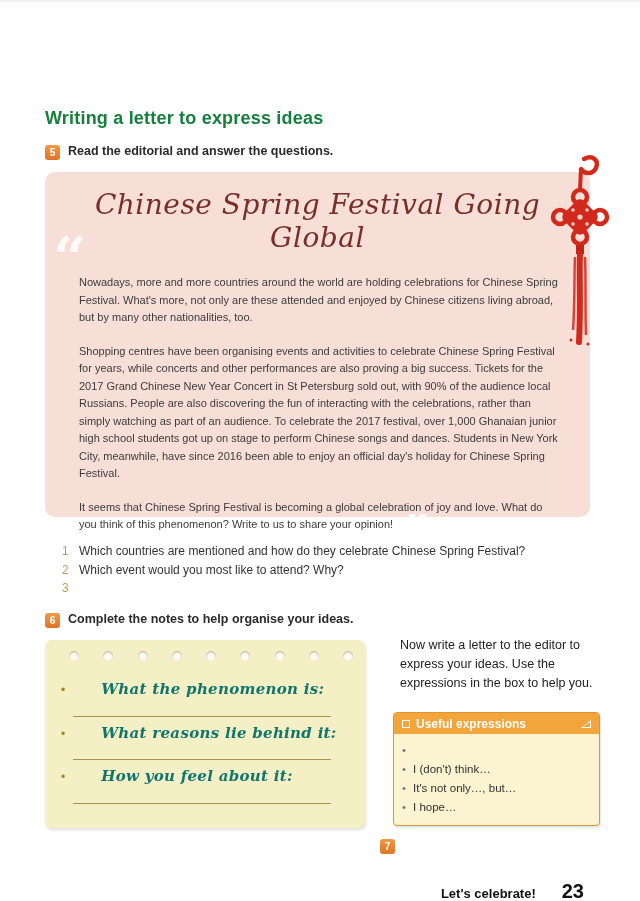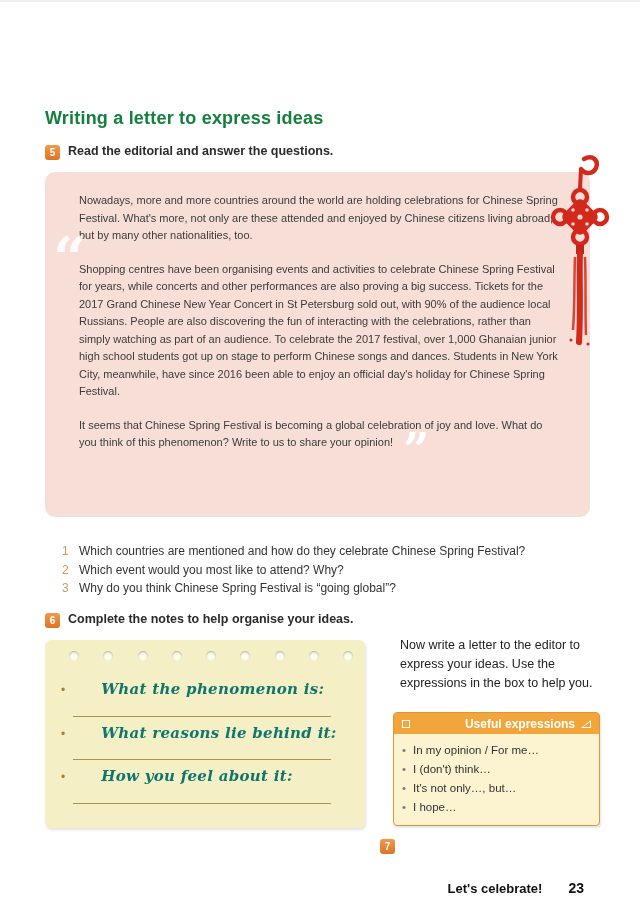--- a/index.html
+++ b/index.html
@@ -85,21 +85,21 @@
     position:absolute; left:400px; top:634px; width:208px;
     font-size:12.5px; line-height:19px; color:#222;
   }
   .expr-box {
     position:absolute; left:393px; top:710px; width:207px;
     border:1.5px solid #dd9732; border-radius:4px; background:#fcf3d0;
     box-shadow:1px 2px 2px rgba(0,0,0,.10);
   }
   .expr-head {
     background:#f2a53a; border-radius:2px 2px 0 0; height:21px;
-    display:flex; align-items:center; padding:0 8px; gap:6px;text-align:right;
+    display:flex; align-items:center; padding:0 8px; gap:6px;
   }
   .expr-check {
     width:8px; height:8px; border:1.5px solid #fff; background:transparent; flex:0 0 8px;
   }
   .expr-title { color:#fff; font-weight:bold; font-size:12px; flex:1; }
   .expr-tri {
     width:0; height:0; border-left:10px solid transparent;
     border-bottom:8px solid #fff; position:relative;
   }
   .expr-tri::after {
@@ -108,35 +108,36 @@
   }
   .expr-body { padding:7px 8px 8px 8px; }
   .expr-item { display:flex; gap:7px; font-size:11.5px; line-height:19px; color:#333; }
   .expr-bullet { color:#777; }
 
   
   .footer {
     position:absolute; top:878px; left:0; width:584px; text-align:right;
     font-size:13px; font-weight:bold; color:#111;
   }
-  .footer .pagenum { margin-left:26px; font-size:14px; }
+  .footer .pagenum { margin-left:26px; font-size:20px; }
 </style>
 </head>
 <body>
 
 <div class="page">
 
   <div class="section-title">Writing a letter to express ideas</div>
 
   <div class="instr" style="left:45px; top:142px;">
     <div class="badge">5</div>
     <div class="instr-text">Read the editorial and answer the questions.</div>
   </div>
 
   <div class="card">
+    <div class="card-title">Chinese Spring Festival Going Global</div>
     <div class="quote-open">“</div>
     <div class="card-body">
       <p>Nowadays, more and more countries around the world are holding celebrations for Chinese Spring Festival. What's more, not only are these attended and enjoyed by Chinese citizens living abroad, but by many other nationalities, too.</p>
       <p>Shopping centres have been organising events and activities to celebrate Chinese Spring Festival for years, while concerts and other performances are also proving a big success. Tickets for the 2017 Grand Chinese New Year Concert in St Petersburg sold out, with 90% of the audience local Russians. People are also discovering the fun of interacting with the celebrations, rather than simply watching as part of an audience. To celebrate the 2017 festival, over 1,000 Ghanaian junior high school students got up on stage to perform Chinese songs and dances. Students in New York City, meanwhile, have since 2016 been able to enjoy an official day's holiday for Chinese Spring Festival.</p>
       <p><span>It seems that Chinese Spring Festival is becoming a global celebration of joy and love. What do you think of this phenomenon? Write to us to share your opinion!</span><span class="quote-close">”</span></p>
     </div>
   </div>
 
   <svg class="knot" width="62" height="202" viewBox="0 0 62 202">
     <path d="M36 7 C45 2 51 9 48 16 C45 22 37 23 33 17" fill="none" stroke="#d3291c" stroke-width="4.5" stroke-linecap="round"></path>
@@ -167,21 +168,20 @@
     <div class="q-row">
       <span class="q-num">1</span>
       <span class="q-text">Which countries are mentioned and how do they celebrate Chinese Spring Festival?</span>
     </div>
     <div class="q-row">
       <span class="q-num">2</span>
       <span class="q-text">Which event would you most like to attend? Why?</span>
     </div>
     <div class="q-row">
       <span class="q-num">3</span>
-      <span class="q-text">Why do you think Chinese Spring Festival is “going global”?</span>
     </div>
   </div>
 
   <div class="instr" style="left:45px; top:610px;">
     <div class="badge">6</div>
     <div class="instr-text">Complete the notes to help organise your ideas.</div>
   </div>
 
   <div class="notepad">
     <div class="holes">
@@ -216,21 +216,20 @@
 
   <div class="expr-box">
     <div class="expr-head">
       <span class="expr-check"></span>
       <span class="expr-title">Useful expressions</span>
       <span class="expr-tri"></span>
     </div>
     <div class="expr-body">
       <div class="expr-item">
         <span class="expr-bullet">•</span>
-        <span>In my opinion / For me…</span>
       </div>
       <div class="expr-item">
         <span class="expr-bullet">•</span>
         <span>I (don't) think…</span>
       </div>
       <div class="expr-item">
         <span class="expr-bullet">•</span>
         <span>It's not only…, but…</span>
       </div>
       <div class="expr-item">

